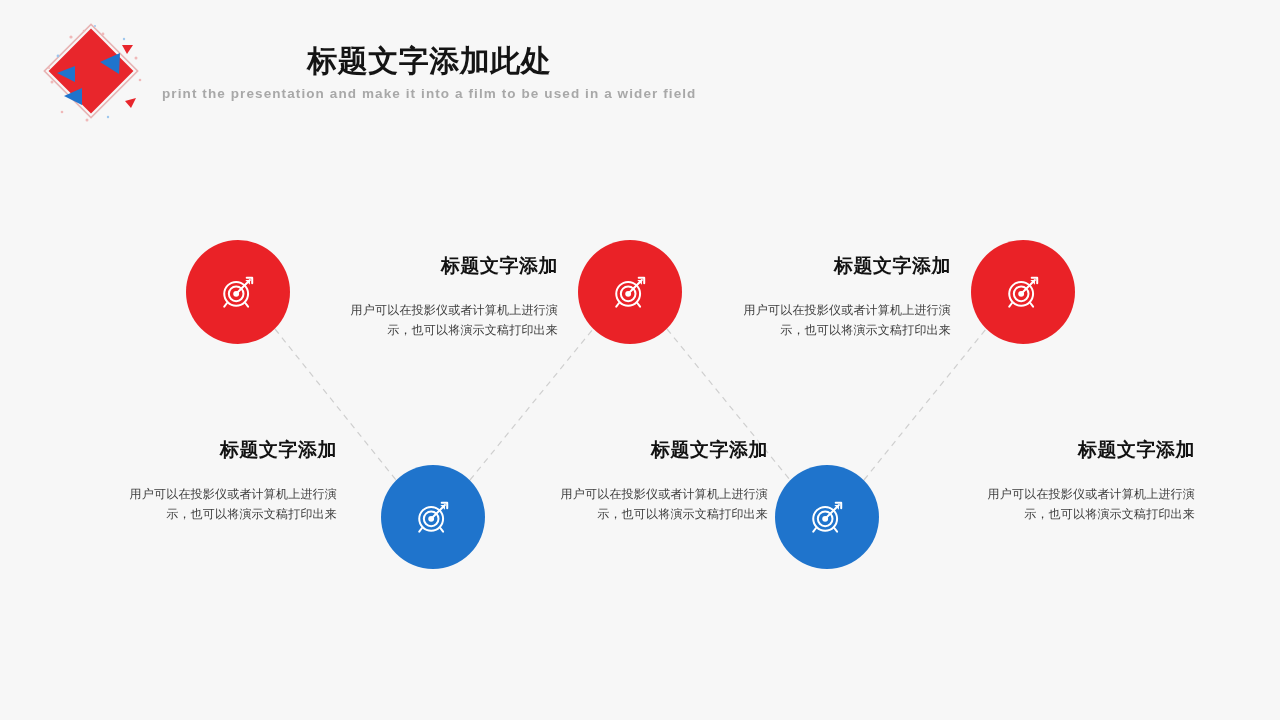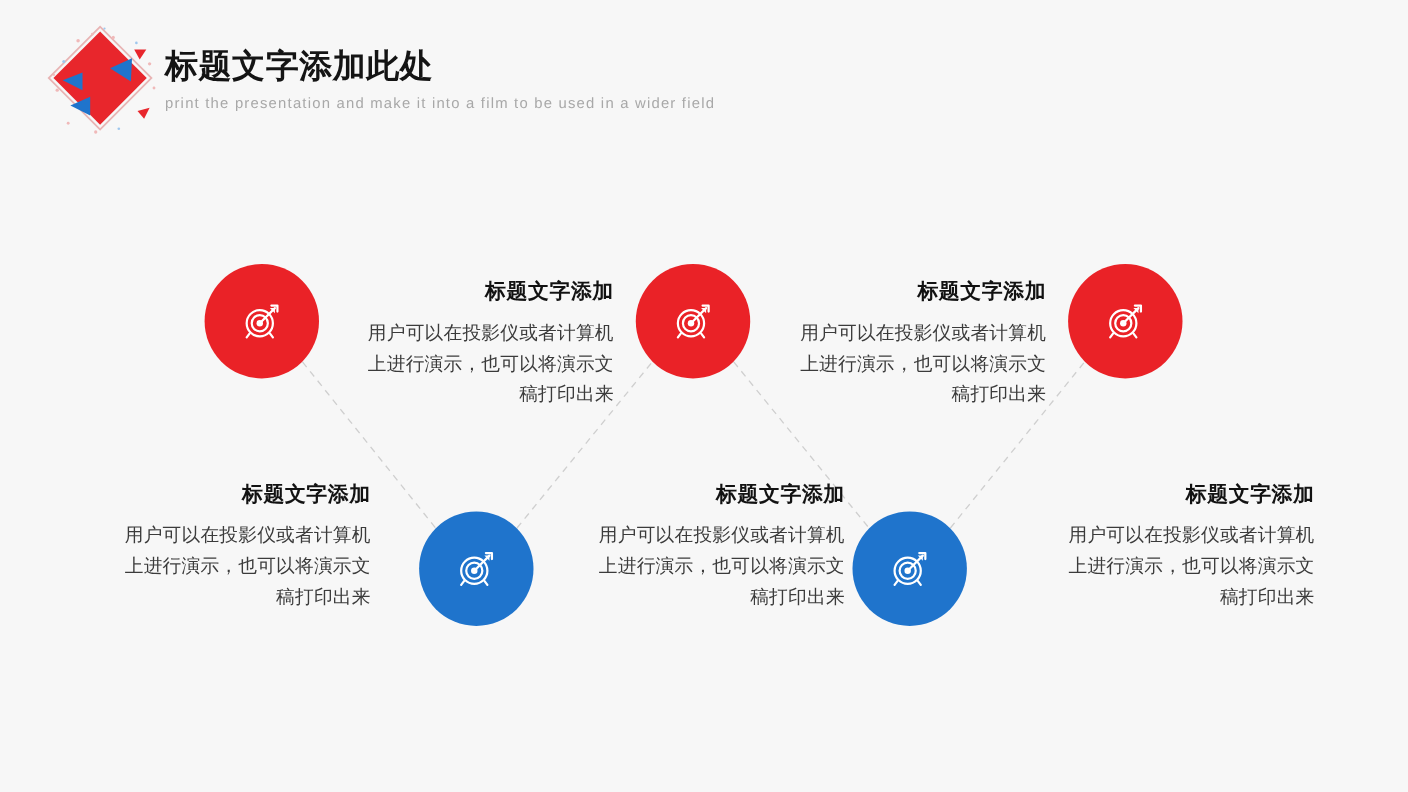--- a/index.html
+++ b/index.html
@@ -29,40 +29,41 @@
   .logo-mark {
     position: relative;
     width: 118px;
     height: 110px;
     flex: 0 0 118px;
   }
 
   .logo-mark svg { display: block; }
 
   .header-text {
-    margin-left: 0;
+    margin-left: 12px;
     padding-bottom: 6px;
+    text-align: center;
   }
 
   .header-title {
     font-size: 30px;
     font-weight: bold;
     color: #141414;
     letter-spacing: 0.5px;
     line-height: 1.2;
     white-space: nowrap;
   }
 
   .header-subtitle {
     margin-top: 7px;
     font-size: 13.5px;
     color: #a8a8a8;
     letter-spacing: 1.1px;
     white-space: nowrap;
-    font-weight: normal;
+    font-weight: bold;
   }
 
   
   .diagram {
     position: absolute;
     inset: 0;
   }
 
   .connectors {
     position: absolute;
@@ -94,22 +95,22 @@
   .tb-title {
     font-size: 19px;
     font-weight: bold;
     color: #121212;
     letter-spacing: 0.5px;
     line-height: 1.25;
     white-space: nowrap;
   }
 
   .tb-body {
-    margin-top: 11px;
-    font-size: 17px;
+    margin-top: 23px;
+    font-size: 12px;
     line-height: 1.65;
     color: #3b3b3b;
     letter-spacing: 0.2px;
   }
 </style>
 </head>
 <body>
 
 <div class="header">
 

